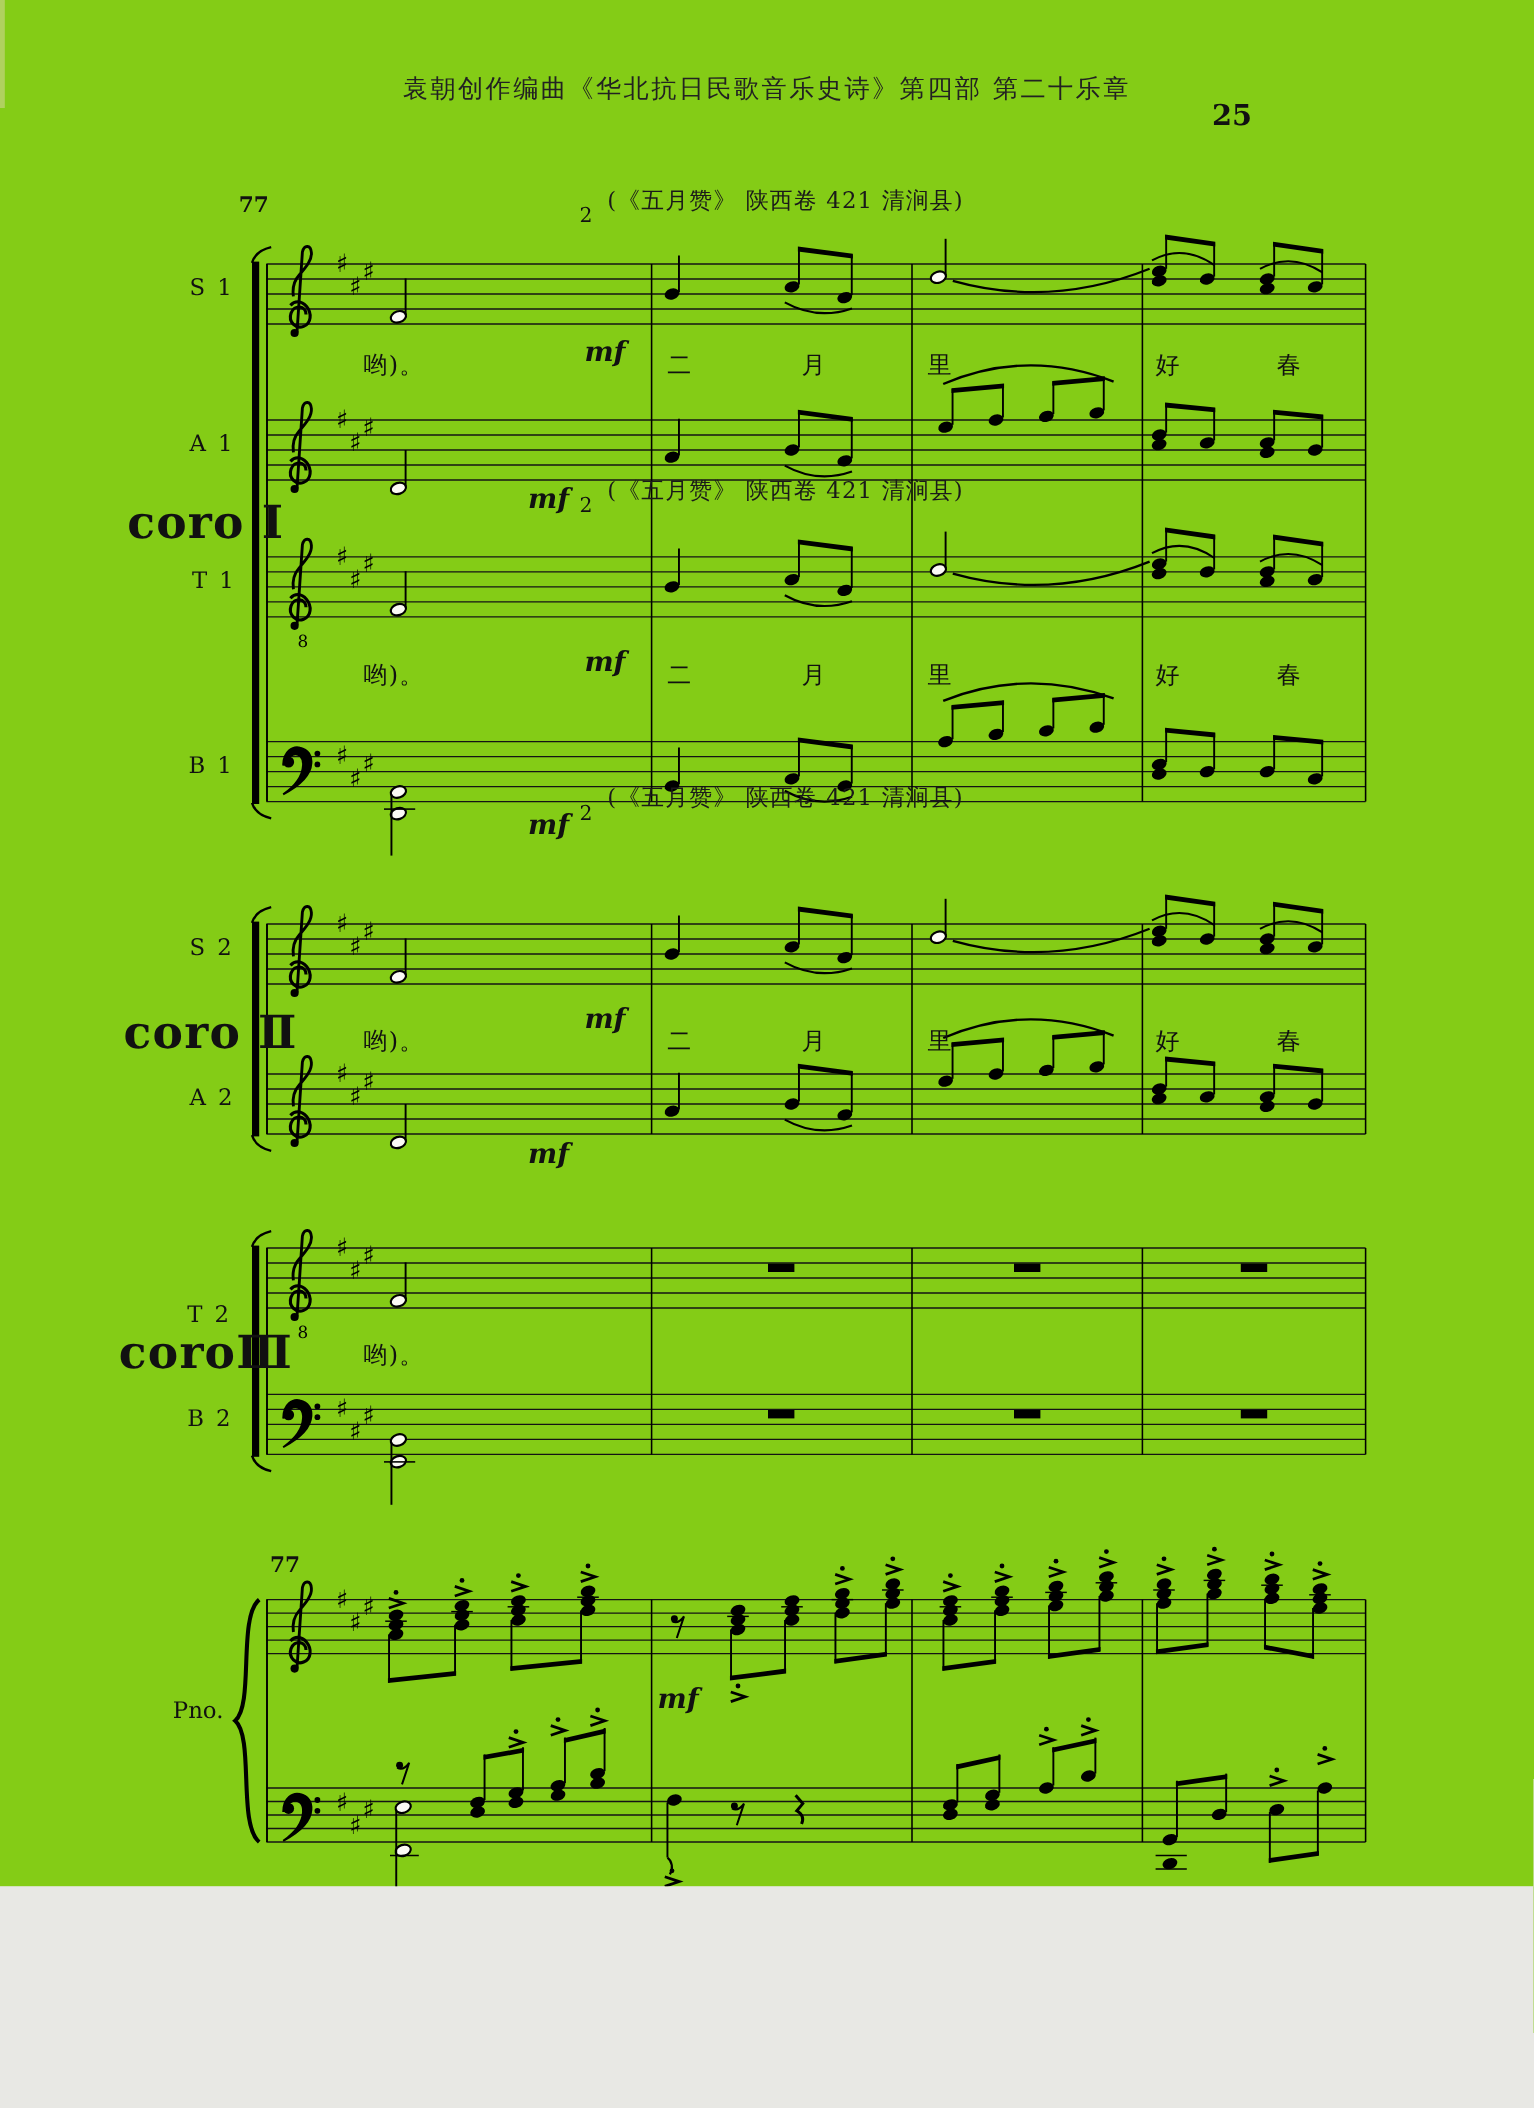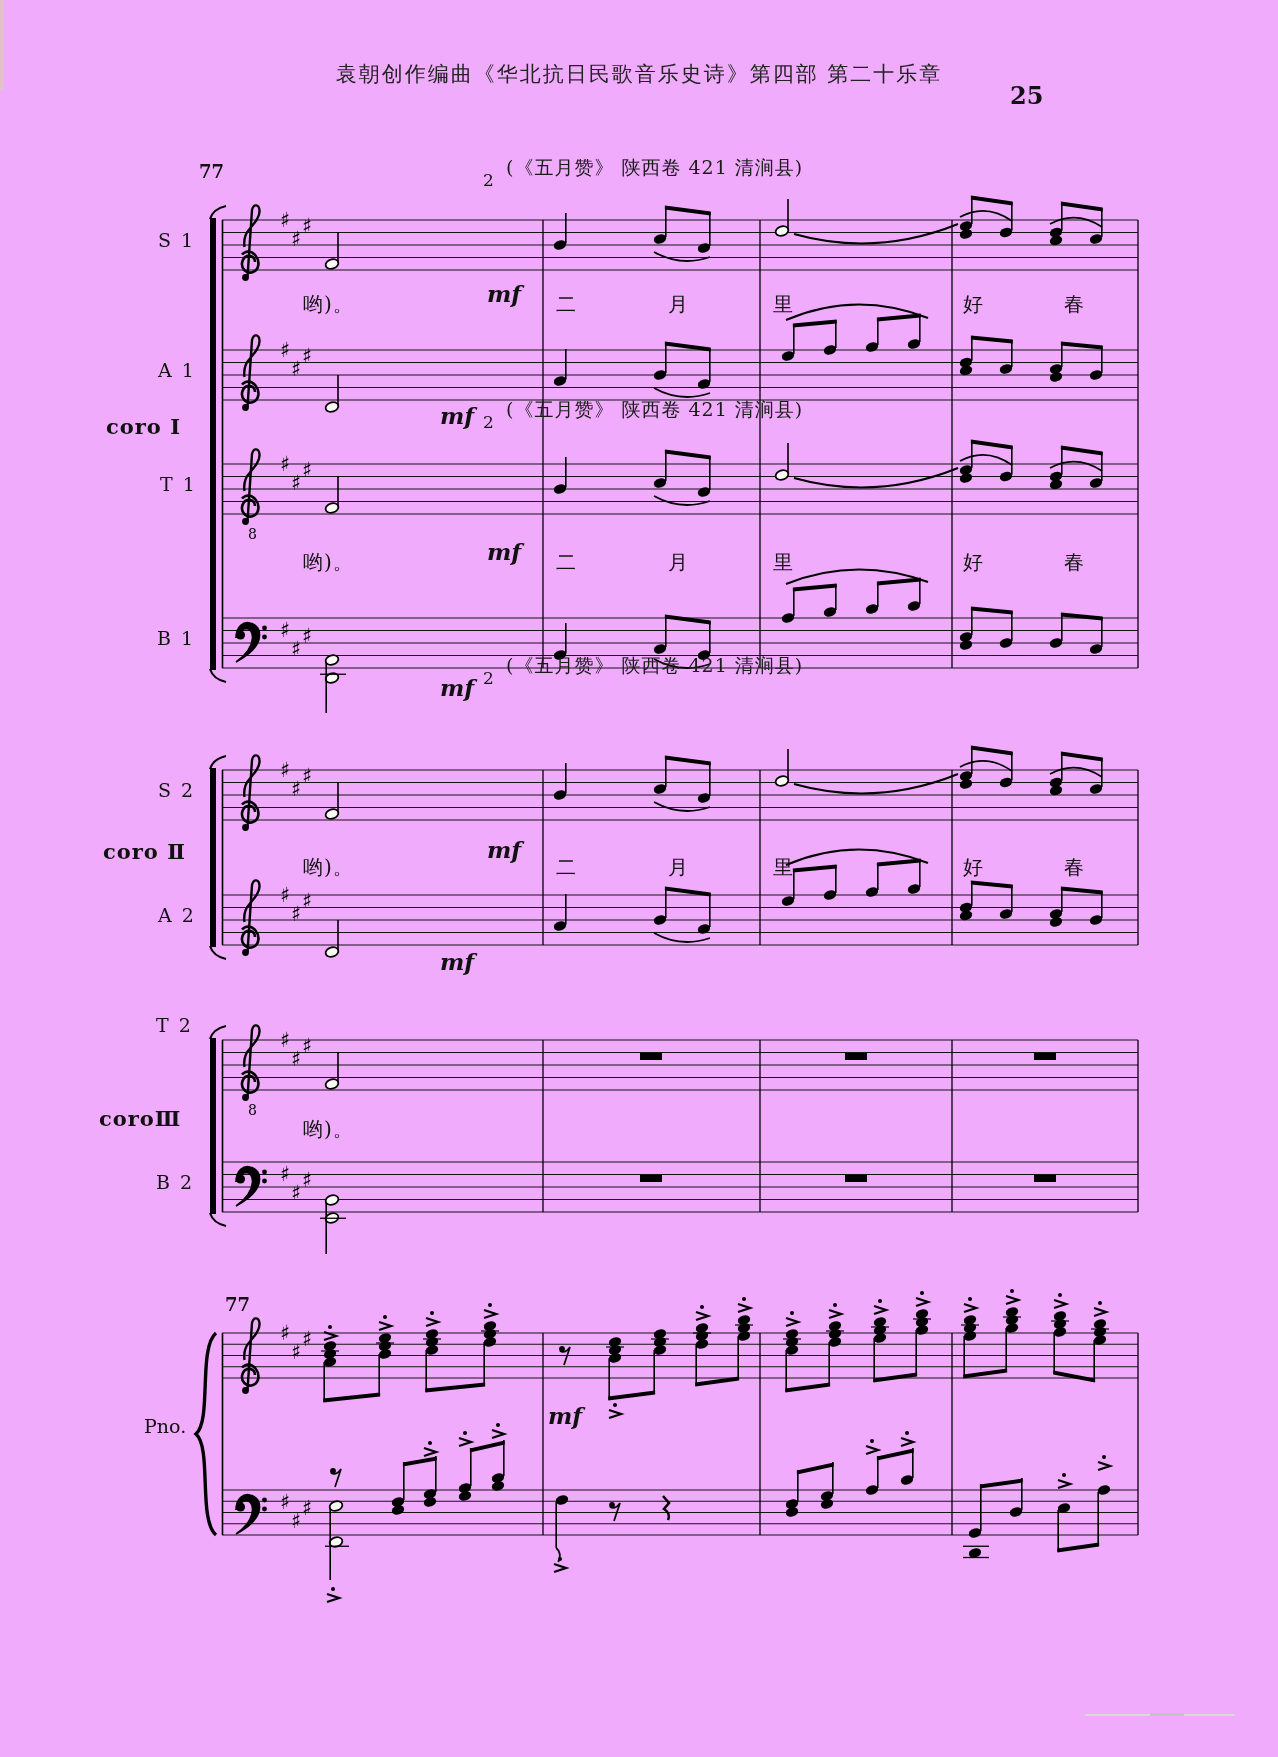--- a/index.html
+++ b/index.html
@@ -1,27 +1,27 @@
 <!DOCTYPE html>
 <html><head>
 <meta charset="utf-8">
 <style>
   html,body{margin:0;padding:0;background:#e8e8e4;}
   #page{
-    position:relative;width:1278px;height:1757px;margin:0 auto;
-    background:#f0abfc;overflow:hidden;
+    position:relative;width:1278px;height:1572px;margin:0 auto;
+    background:#84cc16;overflow:hidden;
     font-family:"DejaVu Serif","Liberation Serif",serif;color:#111;
   }
   #score-svg{position:absolute;left:0;top:0;z-index:1;}
   .t{position:absolute;white-space:nowrap;z-index:2;line-height:1;}
   .hdr{left:0;width:100%;text-align:center;font-size:21px;letter-spacing:2px;color:#222;}
   .pagenum{font-size:24px;font-weight:bold;}
   .mnum{font-size:18px;font-weight:bold;}
   .stafflabel{font-size:19px;letter-spacing:2px;}
-  .corolabel{font-size:21px;font-weight:bold;letter-spacing:1px;}
+  .corolabel{font-size:38px;font-weight:bold;letter-spacing:1px;}
   .pnolabel{font-size:19px;}
   .dyn{font-size:23px;font-weight:bold;font-style:italic;font-family:"DejaVu Serif",serif;}
   .lyr{font-size:20px;letter-spacing:1px;}
   .ann{font-size:19px;letter-spacing:1px;color:#1a1a1a;}
   .verse{font-size:17px;}
   .edge-sliver{position:absolute;left:0;top:0;width:4px;height:90px;background:#d6d69a;opacity:.55;z-index:3;}
   .smudge{position:absolute;left:1085px;top:1714px;width:150px;height:2px;background:#d9d9d9;z-index:3;}
   .smudge2{position:absolute;left:1150px;top:1713px;width:34px;height:3px;background:#c2c2c2;z-index:3;}
 </style>
 </head>
@@ -450,21 +450,21 @@
   <div class="t verse" style="left:483px;top:670px">2</div>
 
   <div class="t stafflabel" style="left:158px;top:231px">S 1</div>
   <div class="t stafflabel" style="left:158px;top:361px">A 1</div>
   <div class="t corolabel" style="left:106px;top:416px">coro Ⅰ</div>
   <div class="t stafflabel" style="left:160px;top:475px">T 1</div>
   <div class="t stafflabel" style="left:157px;top:629px">B 1</div>
   <div class="t stafflabel" style="left:158px;top:781px">S 2</div>
   <div class="t corolabel" style="left:103px;top:841px">coro Ⅱ</div>
   <div class="t stafflabel" style="left:158px;top:906px">A 2</div>
-  <div class="t stafflabel" style="left:156px;top:1016px">T 2</div>
+  <div class="t stafflabel" style="left:156px;top:1087px">T 2</div>
   <div class="t corolabel" style="left:99px;top:1108px">coroⅢ</div>
   <div class="t stafflabel" style="left:156px;top:1173px">B 2</div>
   <div class="t pnolabel" style="left:144px;top:1417px">Pno.</div>
 
   <div class="t dyn" style="left:487px;top:282px">mf</div>
   <div class="t dyn" style="left:440px;top:404px">mf</div>
   <div class="t dyn" style="left:487px;top:540px">mf</div>
   <div class="t dyn" style="left:440px;top:676px">mf</div>
   <div class="t dyn" style="left:487px;top:838px">mf</div>
   <div class="t dyn" style="left:440px;top:950px">mf</div>

